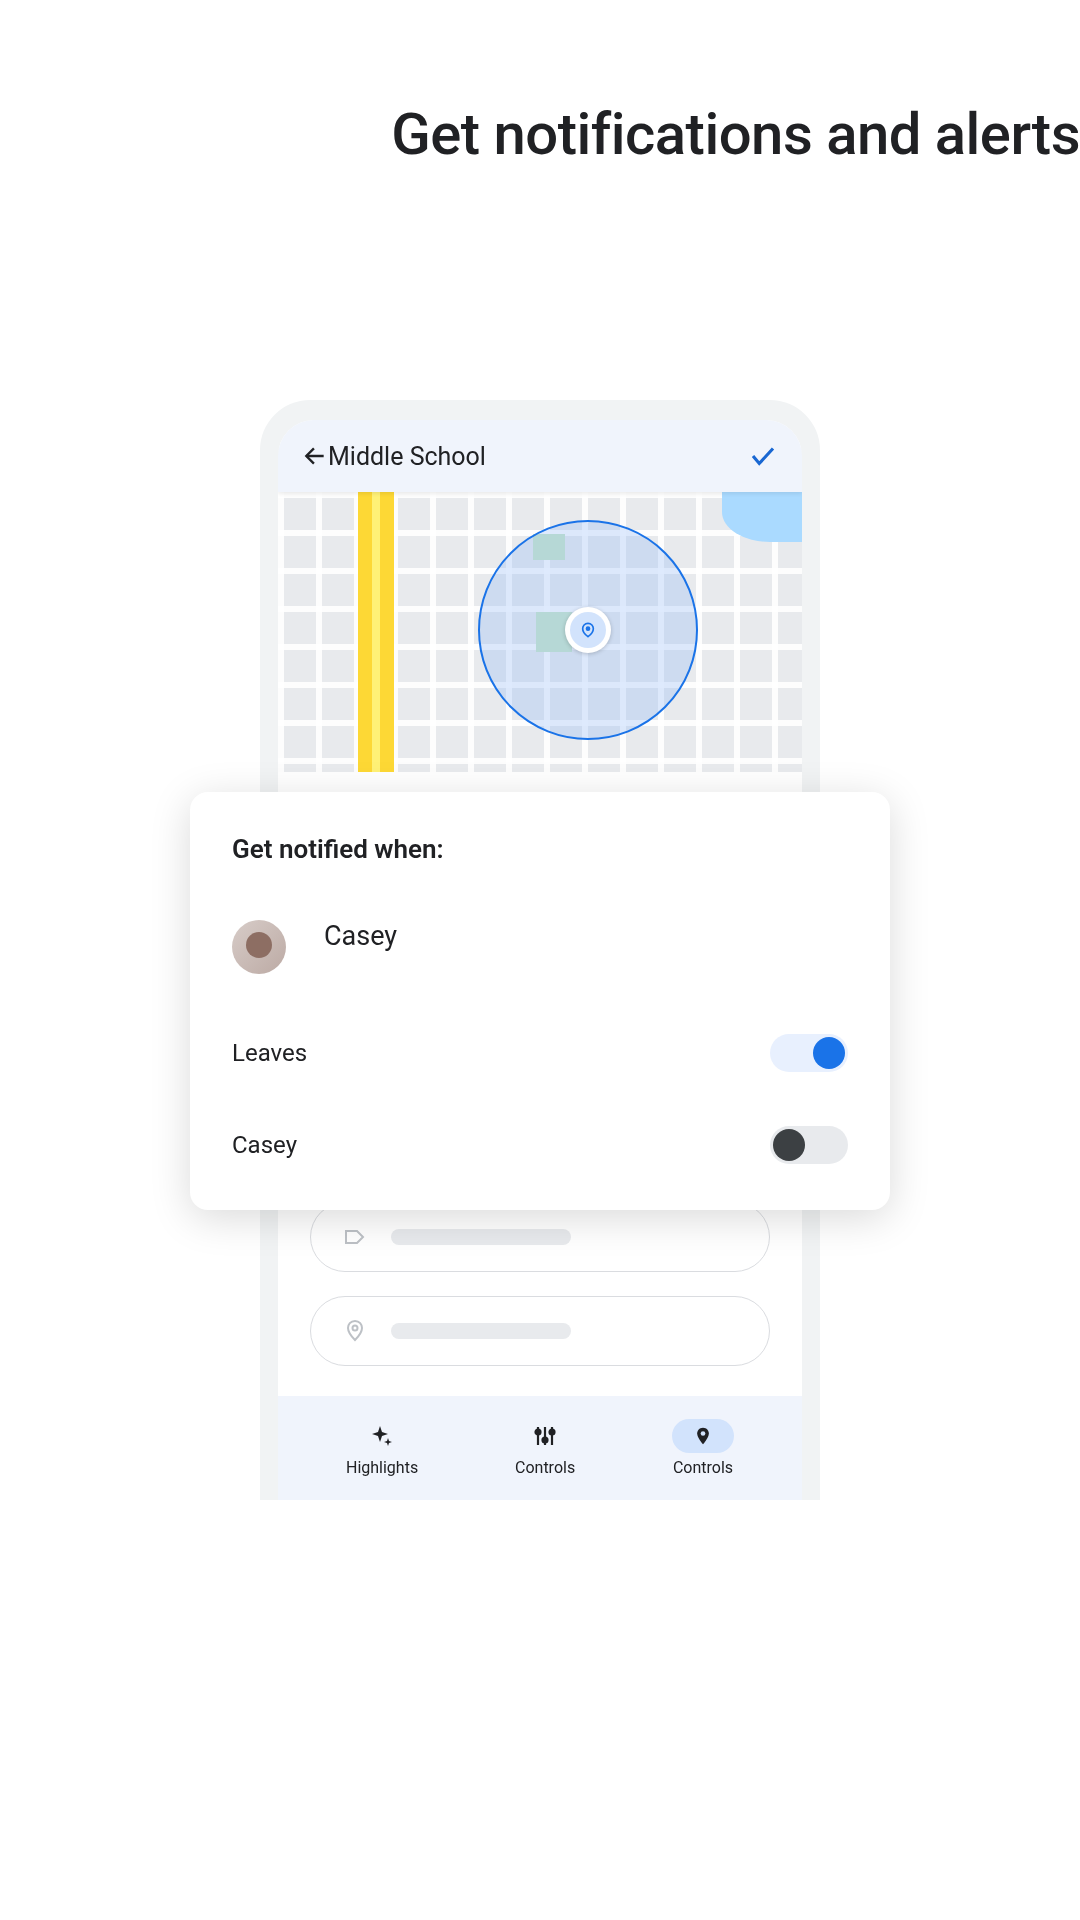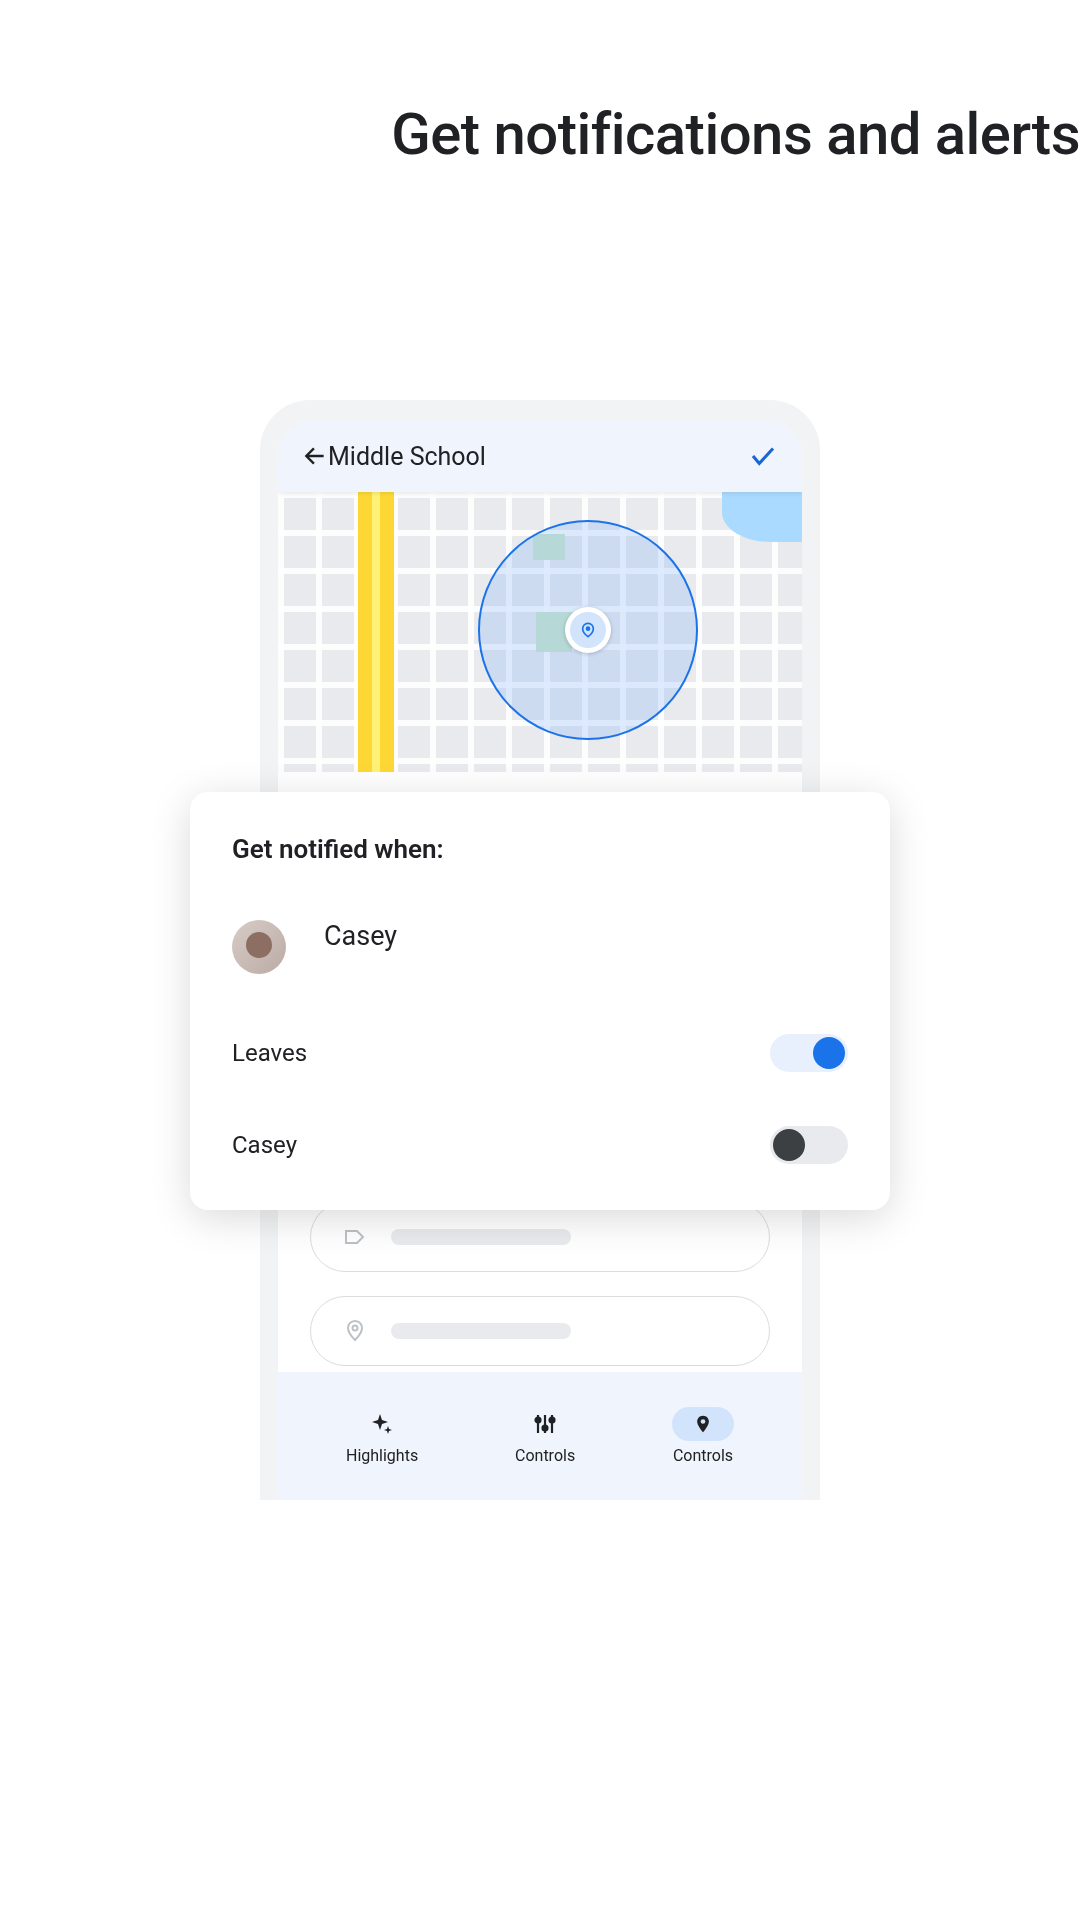--- a/index.html
+++ b/index.html
@@ -197,21 +197,21 @@
       height: 16px;
       background: #e8eaed;
       border-radius: 8px;
     }
 
     .bottom-nav {
       position: absolute;
       bottom: 0;
       left: 0;
       right: 0;
-      height: 128px;
+      height: 104px;
       background: #f0f4fc;
       display: flex;
       justify-content: space-around;
       align-items: center;
       padding: 0 20px;
     }
 
     .nav-item {
       display: flex;
       flex-direction: column;

